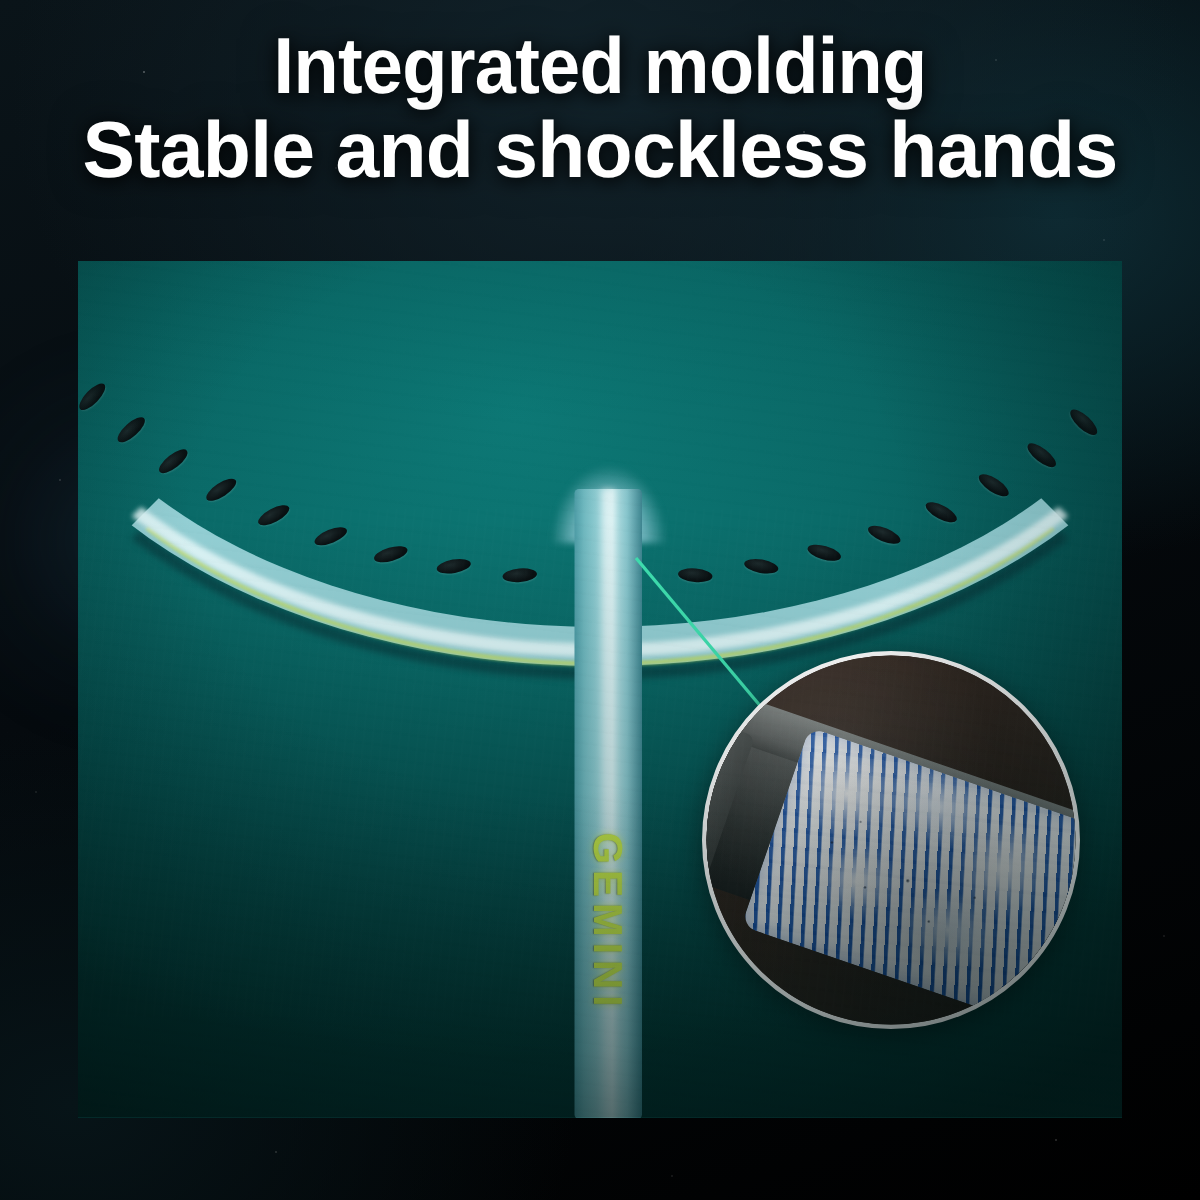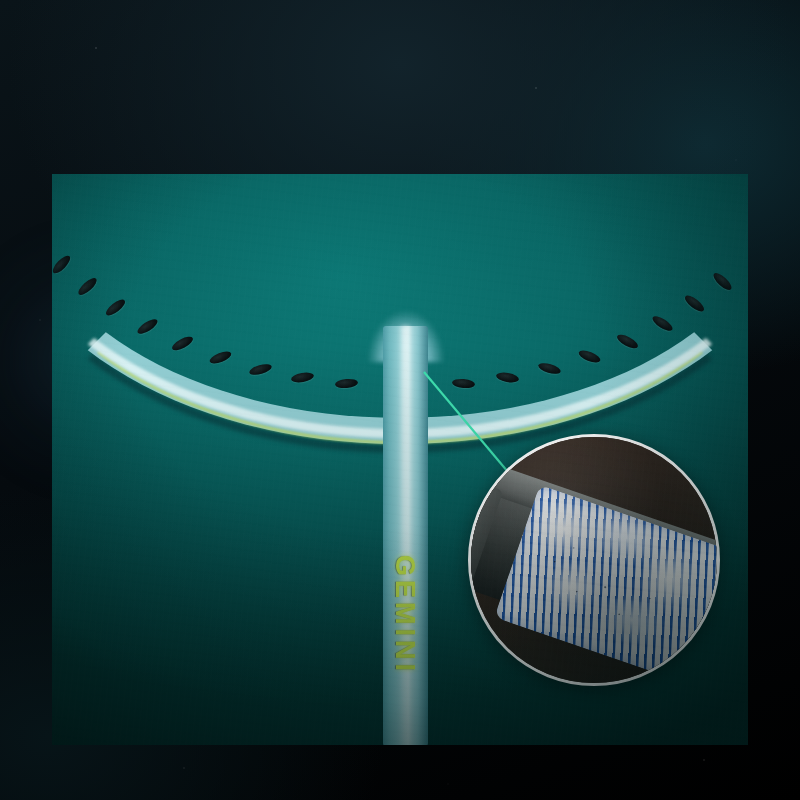--- a/index.html
+++ b/index.html
@@ -348,20 +348,24 @@
 </style>
 </head>
 <body>
 
 <div id="stage">
 
   <div class="bg-base"></div>
   <div class="bg-nebula"></div>
   <div class="bg-stars"></div>
 
+  <div class="headline">
+    <span class="line line1">Integrated molding</span>
+    <span class="line line2">Stable and shockless hands</span>
+  </div>
 
   <div class="photo">
 
     <div class="frame-arc-sh"></div>
     <div class="frame-arc"></div>
     <div class="string-line"></div>
     <div class="frame-arc-hi"></div>
 
     <div class="grommets">
       <div class="grommet" style="left:-2px;  top:86px;  transform:rotate(-46deg);"></div>

